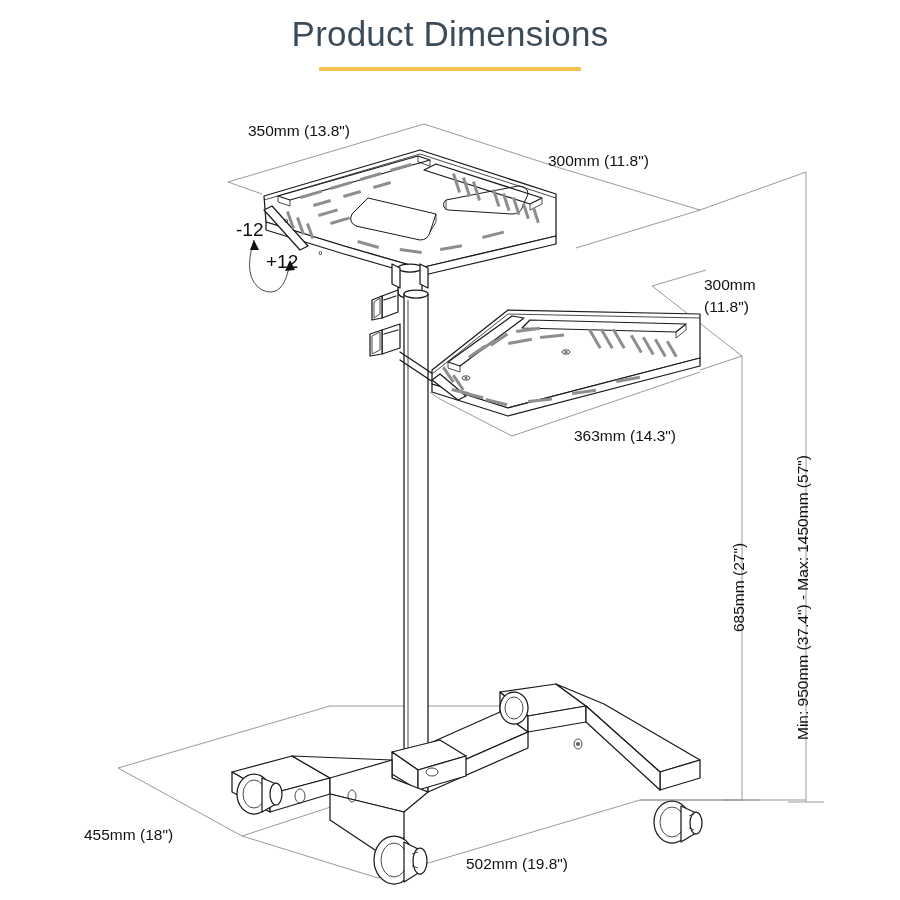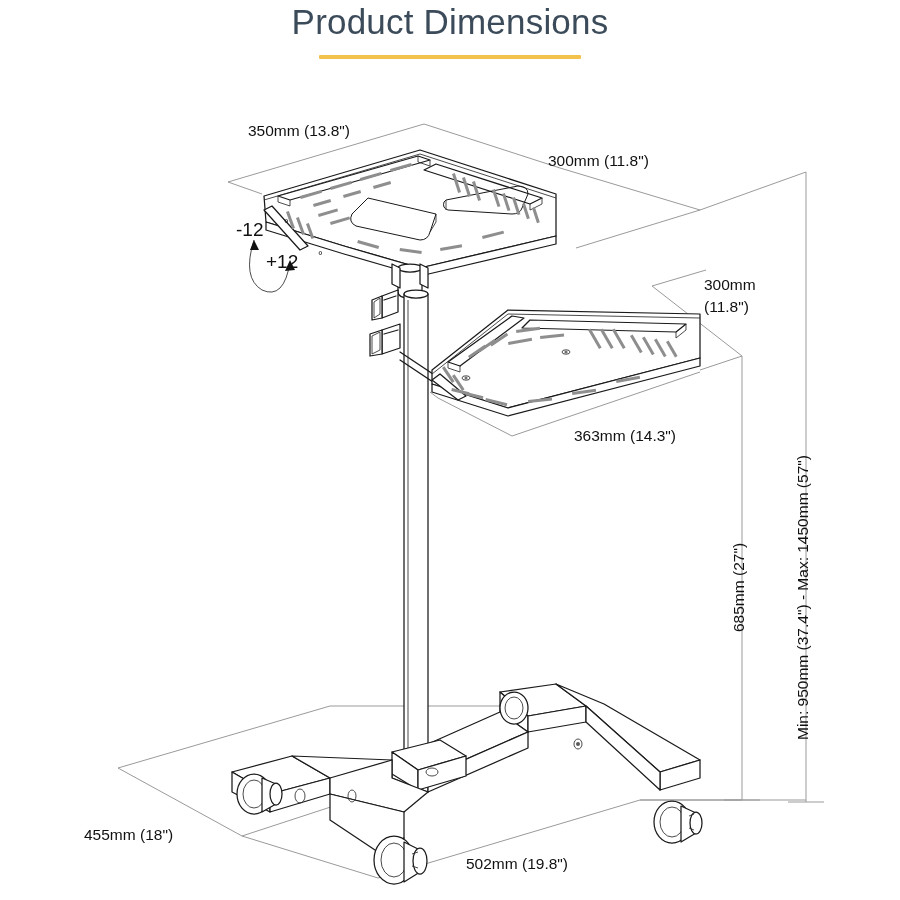--- a/index.html
+++ b/index.html
@@ -3,21 +3,21 @@
 <meta charset="utf-8">
 <style>
   html,body{margin:0;padding:0;background:#ffffff;}
   body{width:900px;height:900px;overflow:hidden;
        font-family:"Liberation Sans","DejaVu Sans",sans-serif;}
   #page{position:relative;width:900px;height:900px;background:#fff;}
 
   
   #title-block{position:absolute;left:0;top:0;width:900px;text-align:center;}
   #page-title{font-size:35px;font-weight:400;color:#3c4b5a;
-              letter-spacing:.2px;line-height:44px;margin:0;padding-top:0px;}
+              letter-spacing:.2px;line-height:44px;margin:0;padding-top:12px;}
   #title-rule{width:262px;height:4px;background:#f2c24c;margin:11px auto 0 auto;border-radius:1px;}
 
   
   #drawing{position:absolute;left:0;top:0;width:900px;height:900px;}
   svg{display:block;}
 
   .dimline{stroke:#9a9a9a;stroke-width:1;fill:none;}
   .part{stroke:#1a1a1a;stroke-width:1.25;fill:#ffffff;stroke-linejoin:round;stroke-linecap:round;}
   .part-lt{stroke:#1a1a1a;stroke-width:1;fill:#ffffff;stroke-linejoin:round;}
   .part-thin{stroke:#2b2b2b;stroke-width:.85;fill:none;stroke-linejoin:round;}

